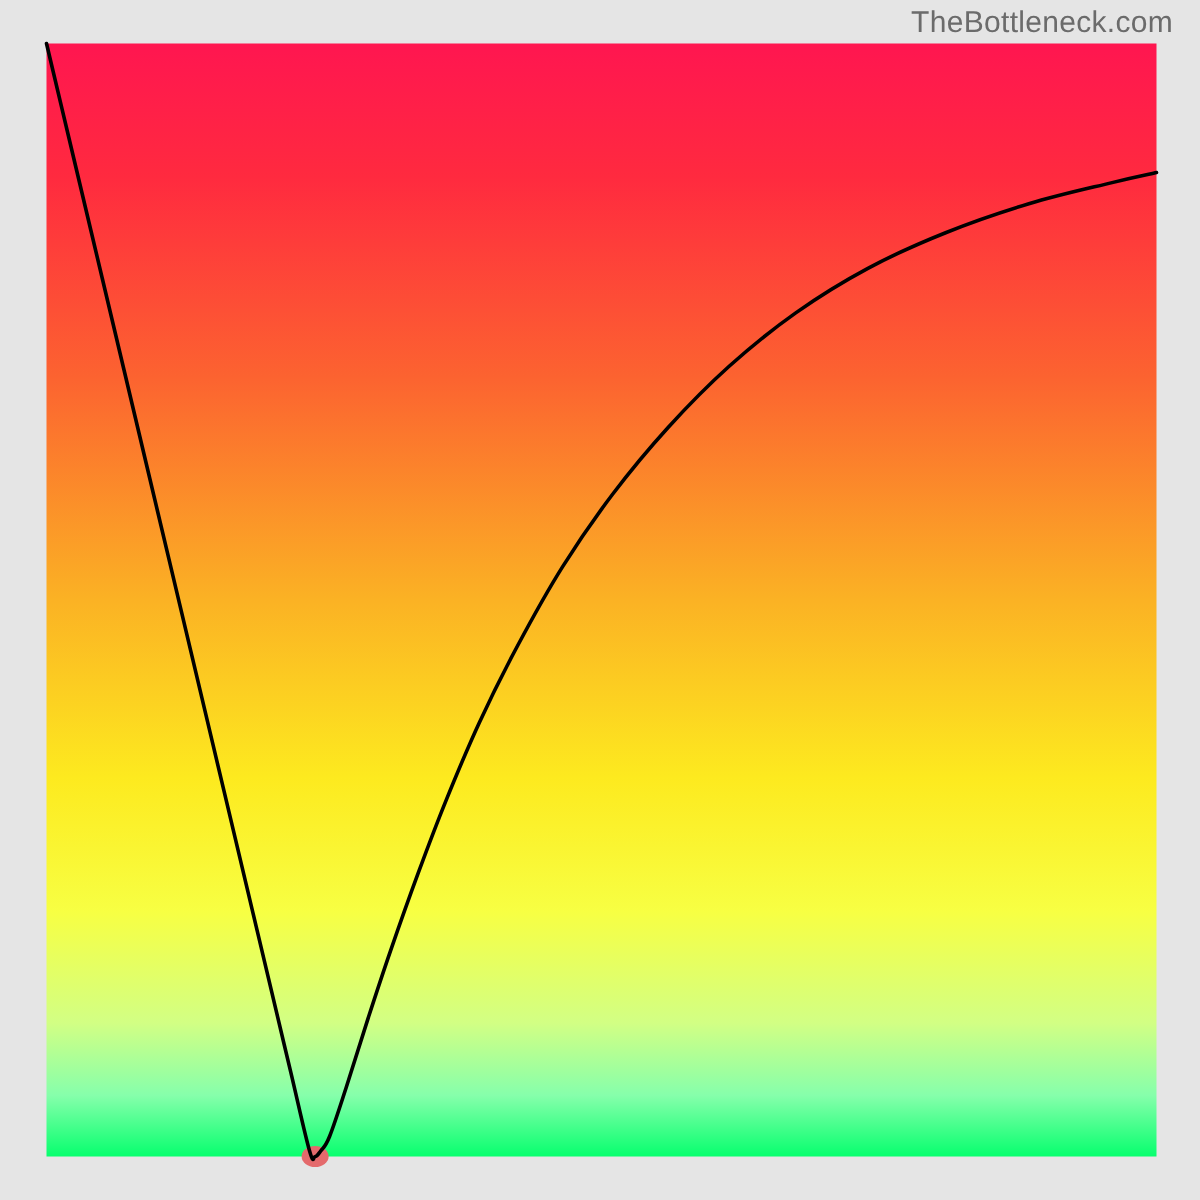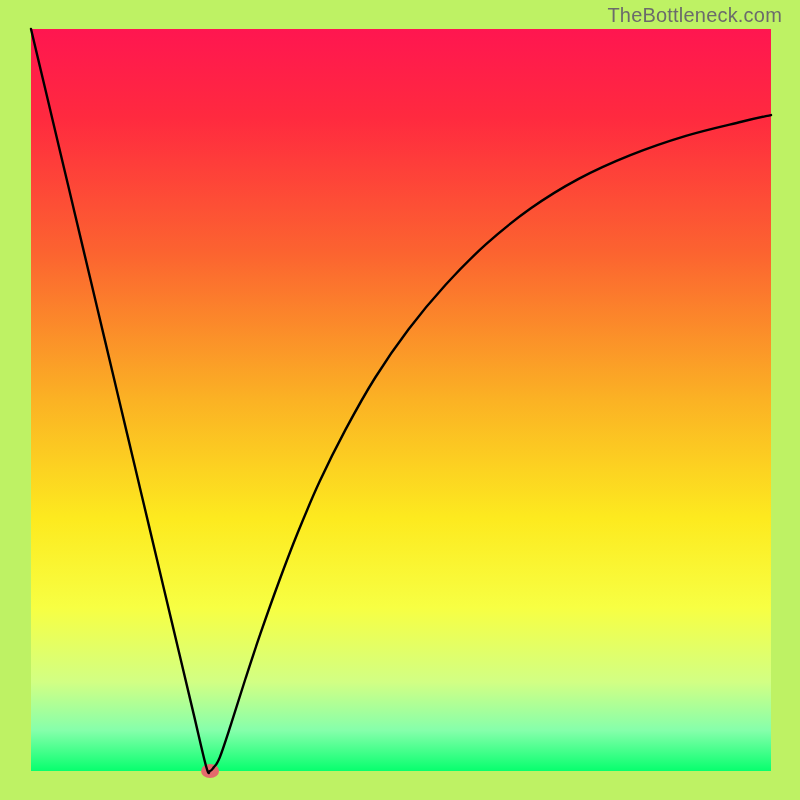--- a/index.html
+++ b/index.html
@@ -8,21 +8,21 @@
     width: 800px;
     height: 800px;
     background: #000;
     overflow: hidden;
     font-family: Arial, Helvetica, sans-serif;
   }
   .frame {
     position: relative;
     width: 800px;
     height: 800px;
-    background: #bef264;
+    background: #e5e5e5;
   }
   .watermark {
     position: absolute;
     top: 4px;
     right: 18px;
     color: #6b6b6b;
     font-size: 20px;
     font-weight: 500;
     letter-spacing: 0.2px;
     font-family: Arial, sans-serif;

